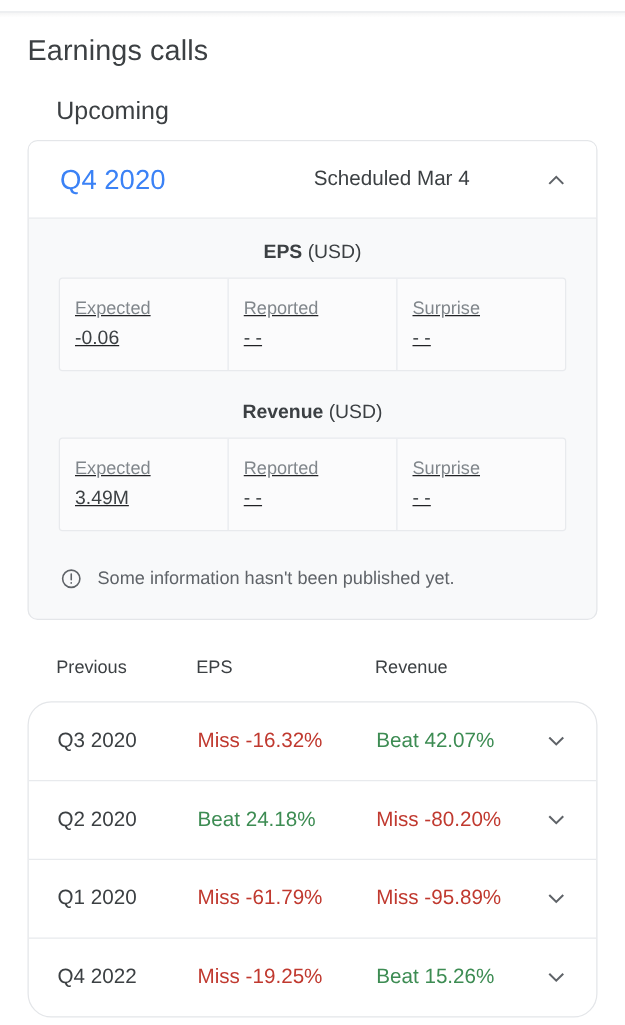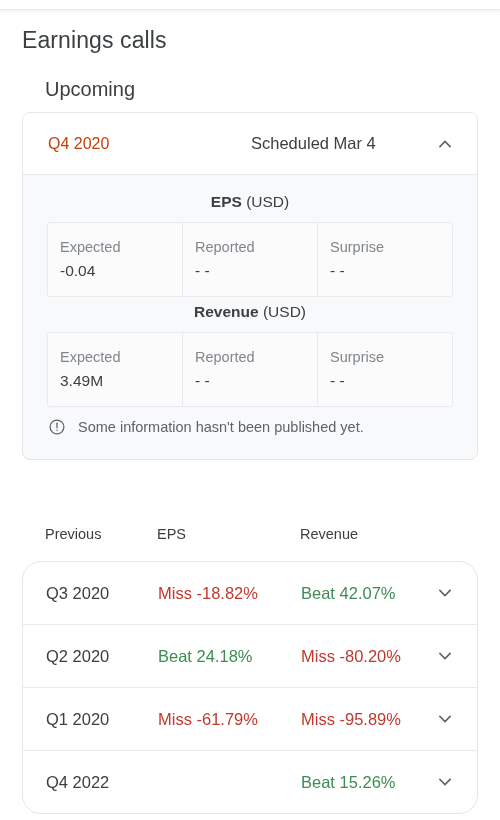--- a/index.html
+++ b/index.html
@@ -81,22 +81,22 @@
     height: 62px;
     background: #ffffff;
     border-bottom: 1px solid #e8eaed;
     display: flex;
     align-items: center;
     box-sizing: border-box;
   }
   .uh-quarter {
     position: absolute;
     left: 25px;
-    font-size: 16px;
-    color: #c2410c;
+    font-size: 22px;
+    color: #3b82f6;
   }
   .uh-status {
     position: absolute;
     left: 228px;
     font-size: 16.5px;
     color: #3c4043;
   }
   .uh-toggle {
     position: absolute;
     right: 12px;
@@ -127,21 +127,22 @@
   .metric-title .unit {
     font-weight: 400;
   }
 
   .metric-grid {
     display: flex;
     border: 1px solid #e8eaed;
     border-radius: 3px;
     background: #fbfbfc;
     overflow: hidden;
-    margin-bottom: 6px;
+    margin-bottom: 24px;
+    text-decoration: underline;
   }
   .metric-cell {
     flex: 1 1 0;
     padding: 14px 0 15px 12px;
     border-right: 1px solid #e8eaed;
     box-sizing: border-box;
     min-width: 0;
   }
   .metric-cell:last-child { border-right: none; }
   .metric-cell .m-label {
@@ -278,21 +279,21 @@
     </div>
 
     <div class="upcoming-body">
 
       <div class="metric-title">
         <b>EPS</b><span class="unit">&nbsp;</span><span class="unit">(USD)</span>
       </div>
       <div class="metric-grid">
         <div class="metric-cell">
           <div class="m-label">Expected</div>
-          <div class="m-value">-0.04</div>
+          <div class="m-value">-0.06</div>
         </div>
         <div class="metric-cell">
           <div class="m-label">Reported</div>
           <div class="m-value">- -</div>
         </div>
         <div class="metric-cell">
           <div class="m-label">Surprise</div>
           <div class="m-value">- -</div>
         </div>
       </div>
@@ -332,21 +333,21 @@
   <div class="prev-head">
     <span class="ph-previous">Previous</span>
     <span class="ph-eps">EPS</span>
     <span class="ph-revenue">Revenue</span>
   </div>
 
   <div class="prev-card">
 
     <div class="prev-row">
       <span class="pr-quarter">Q3 2020</span>
-      <span class="pr-eps val-miss">Miss -18.82%</span>
+      <span class="pr-eps val-miss">Miss -16.32%</span>
       <span class="pr-rev val-beat">Beat 42.07%</span>
       <span class="pr-toggle">
         <svg width="20" height="20" viewBox="0 0 24 24" fill="none" stroke="#5f6368" stroke-width="2" stroke-linecap="square" stroke-linejoin="miter">
           <polyline points="6,9 12,15 18,9"></polyline>
         </svg>
       </span>
     </div>
 
     <div class="prev-row">
       <span class="pr-quarter">Q2 2020</span>
@@ -365,20 +366,21 @@
       <span class="pr-rev val-miss">Miss -95.89%</span>
       <span class="pr-toggle">
         <svg width="20" height="20" viewBox="0 0 24 24" fill="none" stroke="#5f6368" stroke-width="2" stroke-linecap="square" stroke-linejoin="miter">
           <polyline points="6,9 12,15 18,9"></polyline>
         </svg>
       </span>
     </div>
 
     <div class="prev-row">
       <span class="pr-quarter">Q4 2022</span>
+      <span class="pr-eps val-miss">Miss -19.25%</span>
       <span class="pr-rev val-beat">Beat 15.26%</span>
       <span class="pr-toggle">
         <svg width="20" height="20" viewBox="0 0 24 24" fill="none" stroke="#5f6368" stroke-width="2" stroke-linecap="square" stroke-linejoin="miter">
           <polyline points="6,9 12,15 18,9"></polyline>
         </svg>
       </span>
     </div>
 
   </div>
 

